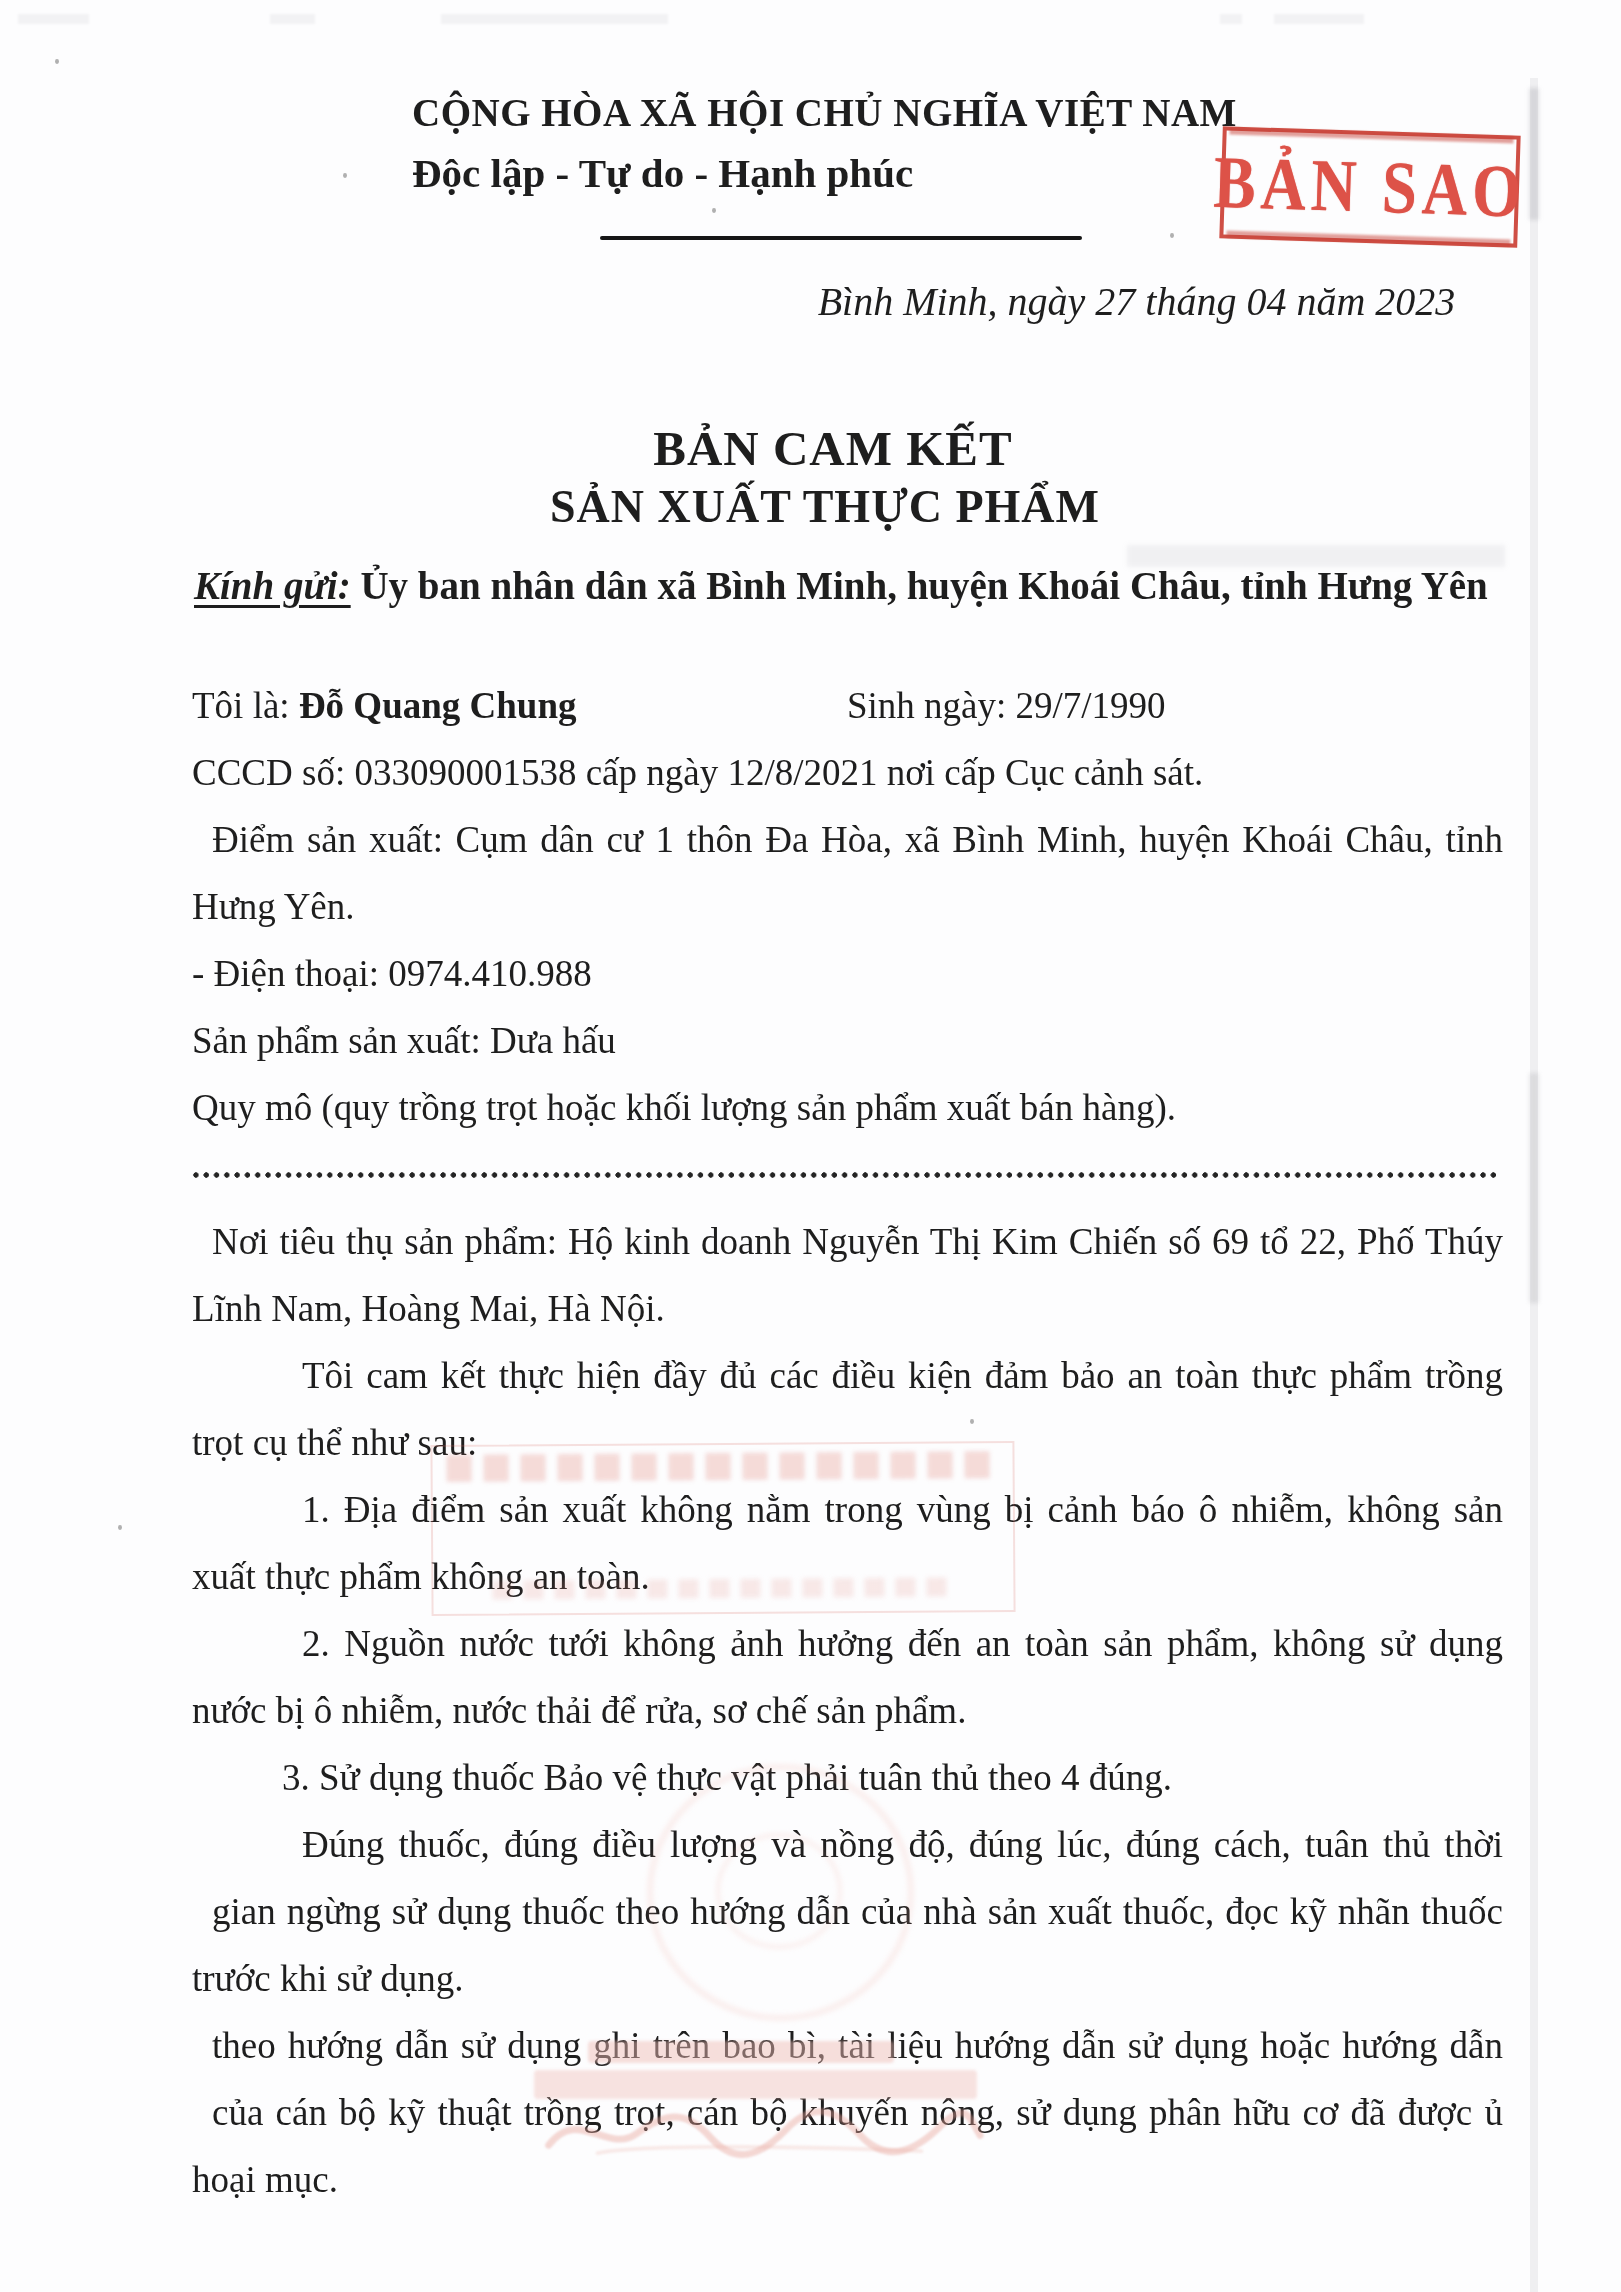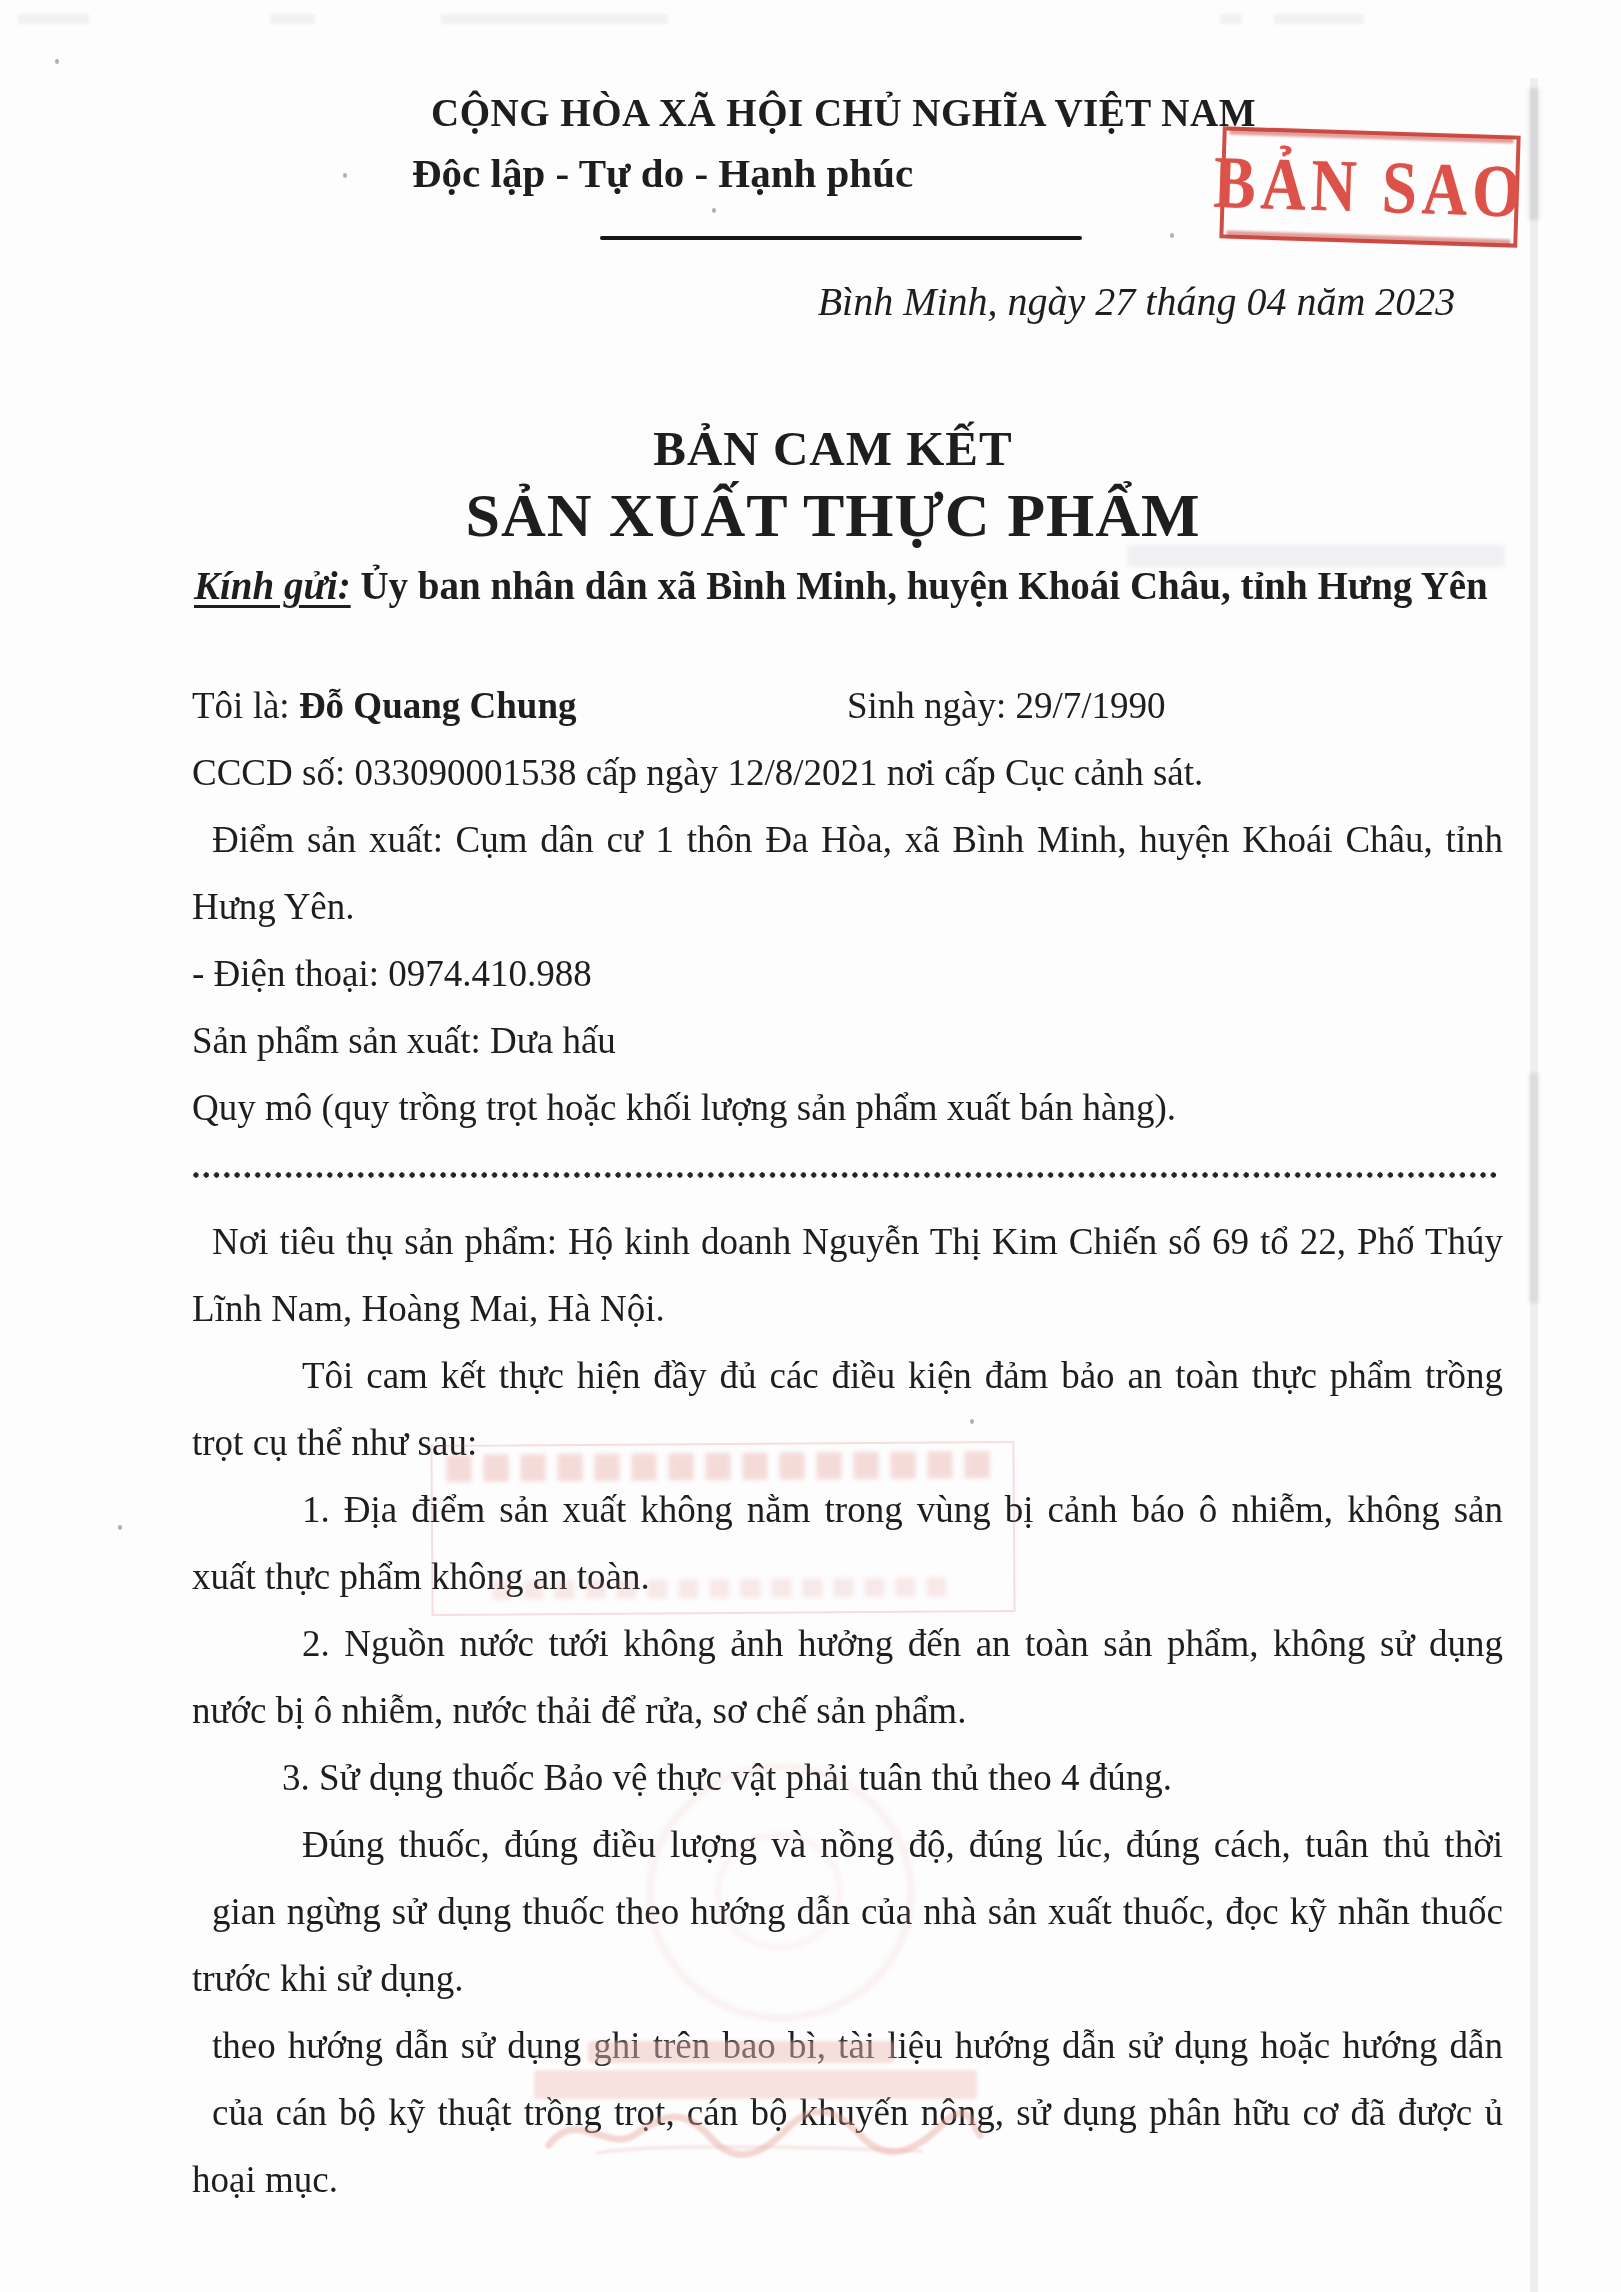--- a/index.html
+++ b/index.html
@@ -9,21 +9,21 @@
     width:1621px;height:2293px;
     margin:0 auto;
     background:#fdfdfe;
     overflow:hidden;
     font-family:"Liberation Serif","DejaVu Serif",serif;
     color:#1e1e1e;
   }
   
   .nat-title{
     position:absolute;left:412px;top:90px;width:863px;
-    text-align:center;font-weight:bold;font-size:39px;letter-spacing:0.5px;
+    text-align:left;font-weight:bold;font-size:39px;letter-spacing:0.5px;
     white-space:nowrap;
   }
   .motto{
     position:absolute;left:412px;top:149px;width:863px;
     text-align:left;font-weight:bold;font-size:41px;
     white-space:nowrap;
   }
   .motto-rule{
     position:absolute;left:600px;top:236px;width:482px;height:3.9px;
     background:#161616;border-radius:2px;
@@ -51,22 +51,22 @@
     position:absolute;left:774px;top:278px;width:725px;
     text-align:center;font-style:italic;font-size:40px;
     white-space:nowrap;
   }
   
   .doc-title-1{
     position:absolute;left:392px;top:420px;width:882px;
     text-align:center;font-weight:bold;font-size:49px;letter-spacing:1px;white-space:nowrap;
   }
   .doc-title-2{
-    position:absolute;left:392px;top:480px;width:882px;
-    text-align:center;font-weight:bold;font-size:62px;letter-spacing:1px;white-space:nowrap;
+    position:absolute;left:384px;top:480px;width:882px;
+    text-align:center;font-weight:bold;font-size:46px;letter-spacing:1px;white-space:nowrap;
   }
   
   .recipient{
     position:absolute;left:194px;top:563px;width:1318px;
     font-size:39px;font-weight:bold;white-space:nowrap;
   }
   .recipient .label{
     font-style:italic;text-decoration:underline;text-decoration-thickness:2.9px;text-underline-offset:5.9px;
   }
   

